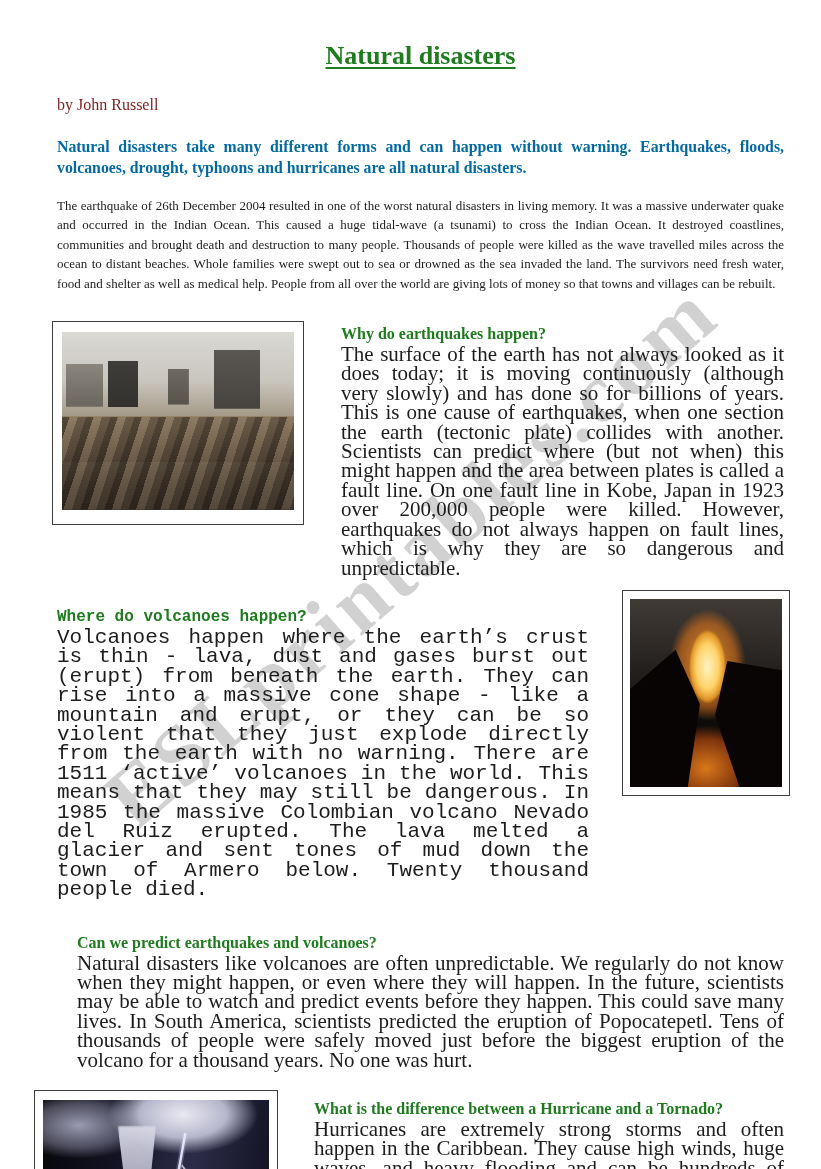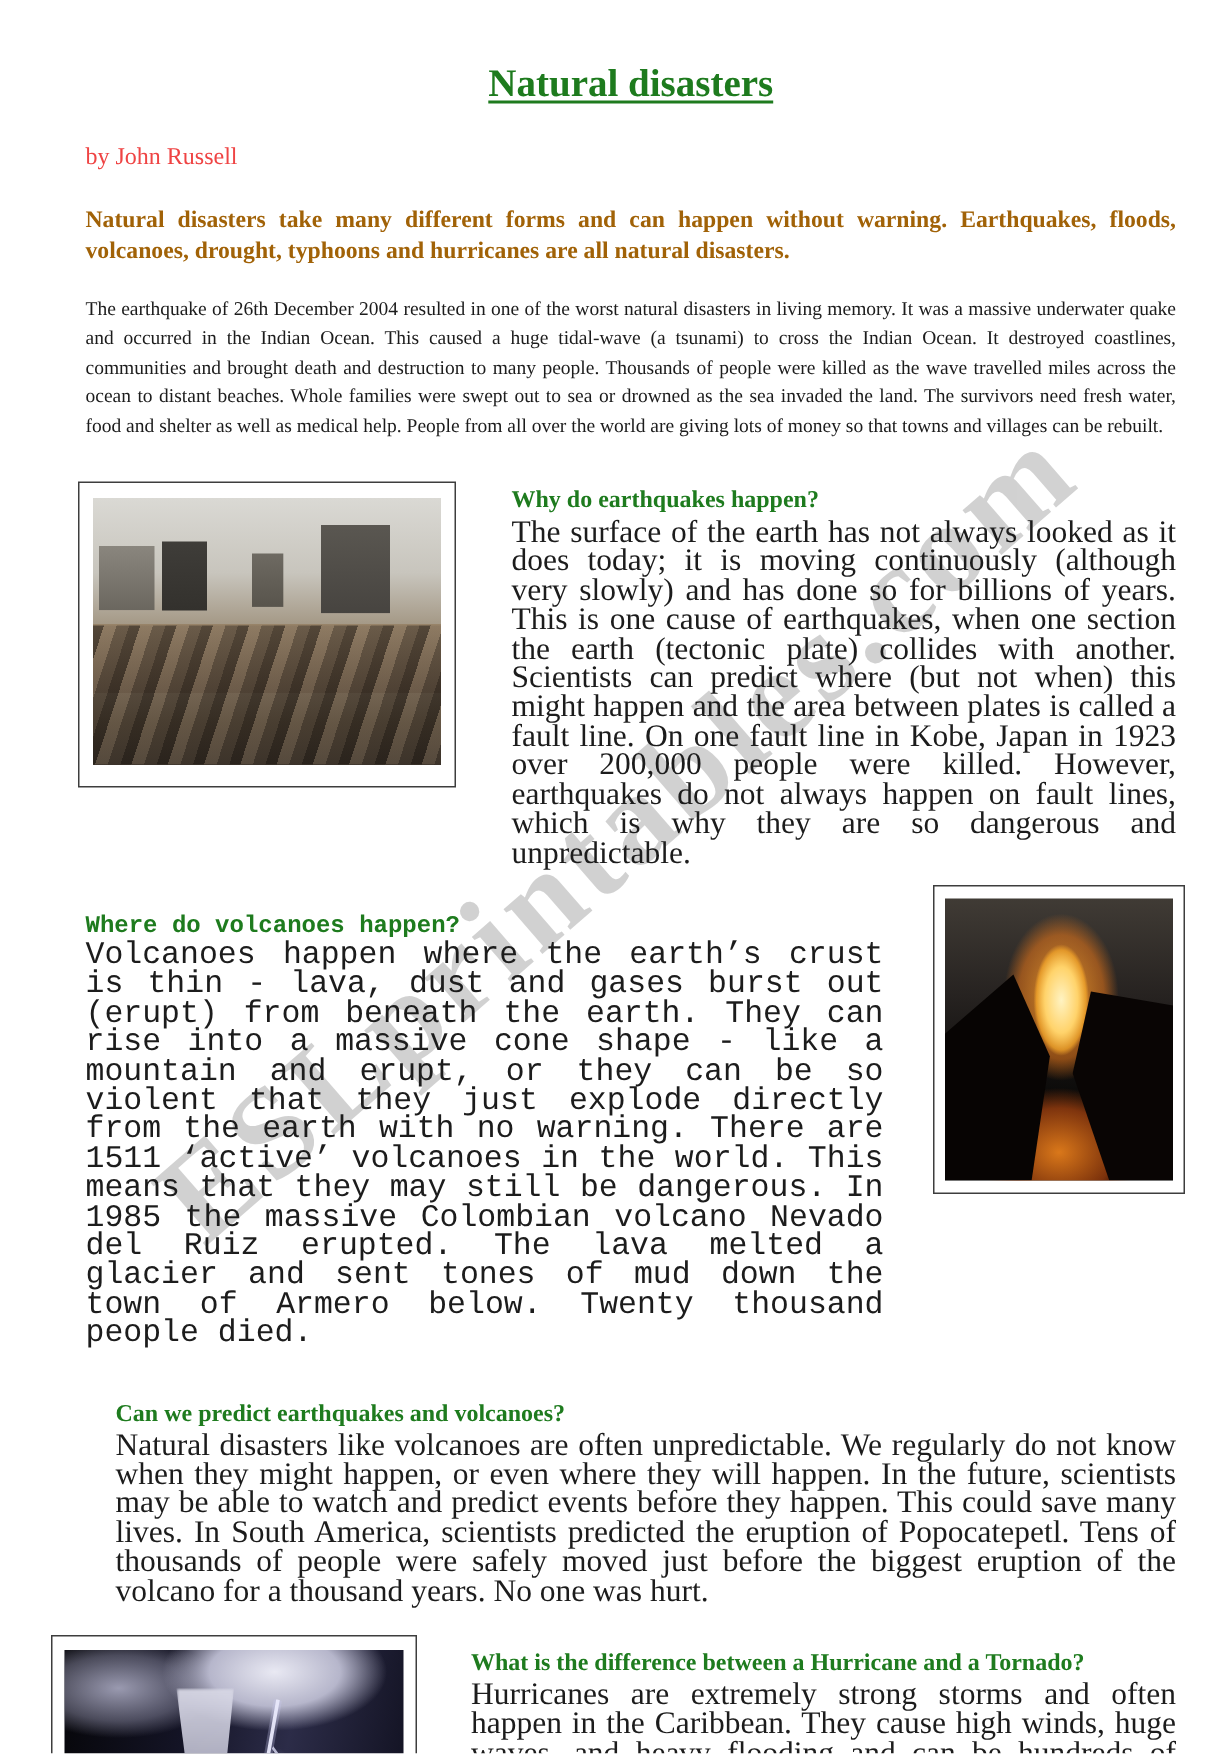--- a/index.html
+++ b/index.html
@@ -18,24 +18,24 @@
     pointer-events:none;
   }
 
   .content { position:relative; z-index:1; padding:28px 37px 0 57px; }
 
   .doc-title {
     margin-top:13px; text-align:center;
     font-size:26px; font-weight:bold; color:#1e7b1e;
     text-decoration:underline; text-underline-offset:3px;
   }
-  .byline { margin-top:25px; font-size:16px; color:#ef4444; }
+  .byline { margin-top:25px; font-size:16px; color:#7f1d1d; }
 
   .intro {
-    margin-top:22px; font-size:15.8px; font-weight:bold; color:#a16207;
+    margin-top:22px; font-size:15.8px; font-weight:bold; color:#0369a1;
     line-height:21px; text-align:justify;
   }
 
   .para {
     margin-top:18px; font-size:13px; line-height:19.4px; text-align:justify;
   }
 
   .section { display:flex; align-items:flex-start;gap:27px; }
   .sec-heading { font-size:16px; font-weight:bold; color:#1e7b1e; margin-bottom:2px; }
   .sec-body { font-size:21px; line-height:19.4px; text-align:justify; }

